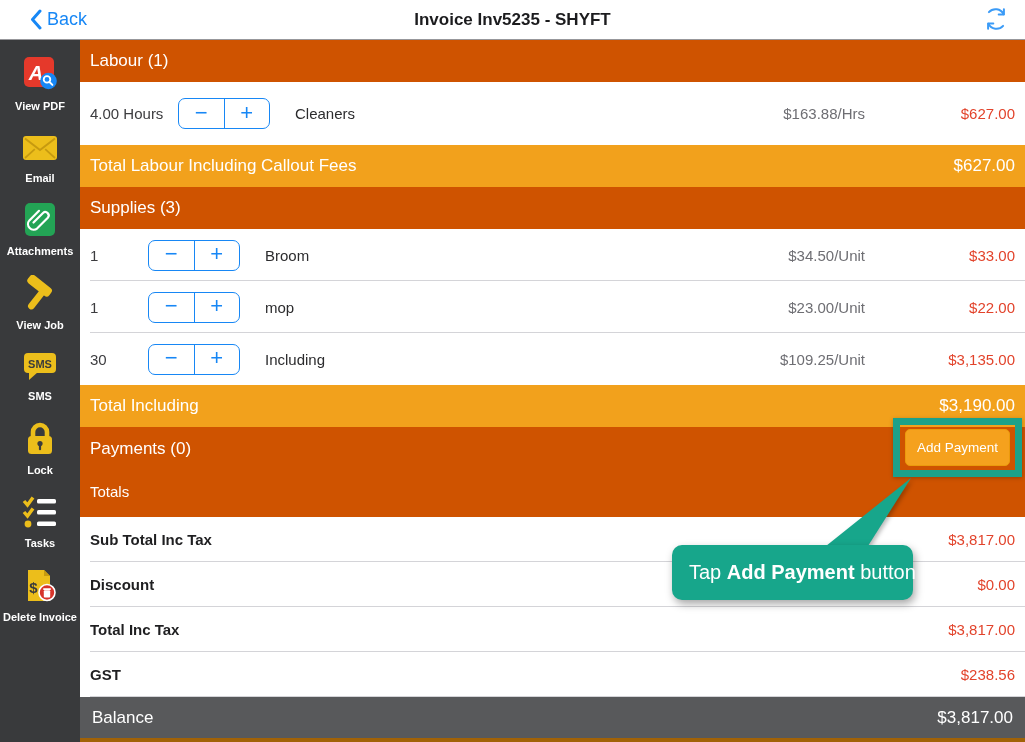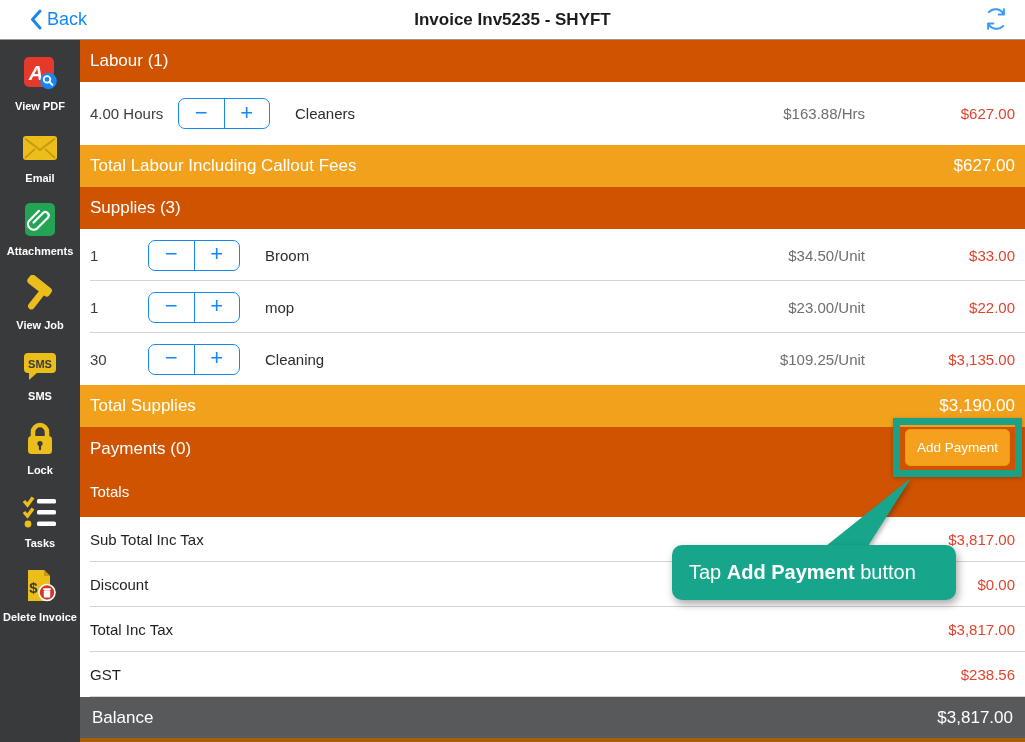--- a/index.html
+++ b/index.html
@@ -49,34 +49,34 @@
              padding-bottom:2px; font-family:inherit; }
   .stepper button:first-child { border-right:1.5px solid #1787F5; }
   .iname { flex:1; margin-left:25px; }
   .unit { width:135px; text-align:right; color:#6E6E73; }
   .money { width:150px; text-align:right; color:#E2432B; }
   
   .tot-row { height:45px; display:flex; align-items:center; justify-content:space-between;
              padding:0 10px; font-size:15px; position:relative; background:#fff; }
   .tot-row:not(:last-child)::after { content:""; position:absolute; left:10px; right:0; bottom:0;
              height:1px; background:#d4d4d8; }
-  .tot-label { color:#1f1f21; font-weight:400; }
+  .tot-label { color:#1f1f21; font-weight:700; }
   .tot-value { color:#E2432B; }
   .balance-bar { height:41px; background:#58595B; color:#fff; font-size:17px;
              display:flex; align-items:center; justify-content:space-between; padding:0 12px; }
   
   .add-payment { position:absolute; top:2px; right:15px; width:105px; height:37px;
              background:#F5A11D; border:1px solid #eb9a0c; border-radius:5px; color:#fff;
              font-size:13.5px; cursor:pointer; font-family:inherit; }
   .hl-box { position:absolute; left:893px; top:418px; width:129px; height:59px;
              border:7px solid #1CA189; z-index:5; pointer-events:none;
              box-shadow:0 1px 4px rgba(0,0,0,.25); }
   .pointer-svg { position:absolute; left:810px; top:472px; z-index:6; pointer-events:none;
              filter:drop-shadow(2px 2px 2px rgba(0,0,0,.28)); }
-  .tooltip { position:absolute; left:672px; top:545px; width:284px; height:55px;
+  .tooltip { position:absolute; left:672px; top:545px; width:241px; height:55px;
              background:#17A68B; border-radius:10px; display:flex; align-items:center;
              padding-left:17px; color:#fff; font-size:20px; z-index:7;
              box-shadow:2px 4px 9px rgba(0,0,0,.35); white-space:pre; }
   .tooltip b { font-weight:700; }
 </style>
 </head>
 <body>
 
 <div class="page">
 
@@ -270,28 +270,28 @@
         <div class="item-row srow">
           <span class="qty">30</span>
           <div class="stepper">
             <button>
                 <span>−</span>
               </button>
             <button>
                 <span>+</span>
               </button>
           </div>
-          <span class="iname">Cleaning</span>
+          <span class="iname">Including</span>
           <span class="unit">$109.25/Unit</span>
           <span class="money">$3,135.00</span>
         </div>
       </div>
 
       <div class="total-bar">
-        <span>Total Supplies</span>
+        <span>Total Including</span>
         <span>$3,190.00</span>
       </div>
 
       <div class="orange-block">
         <div class="pay-row">
           <span>Payments (0)</span>
         </div>
         <div class="totals-header-row">
           <span>Totals</span>
         </div>

